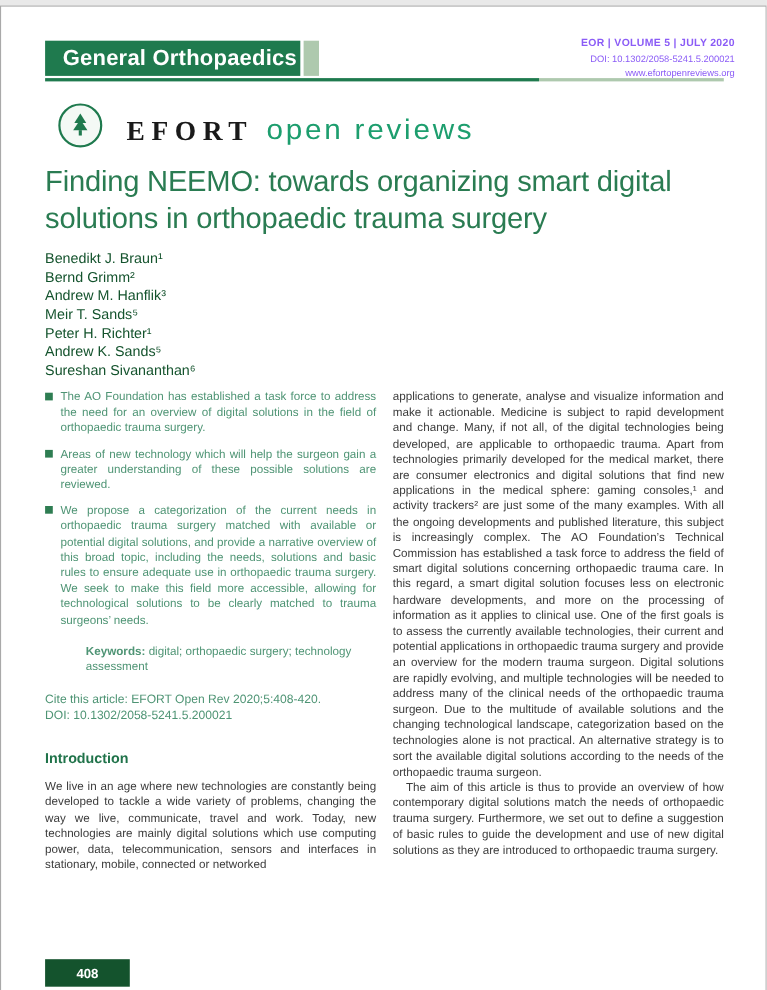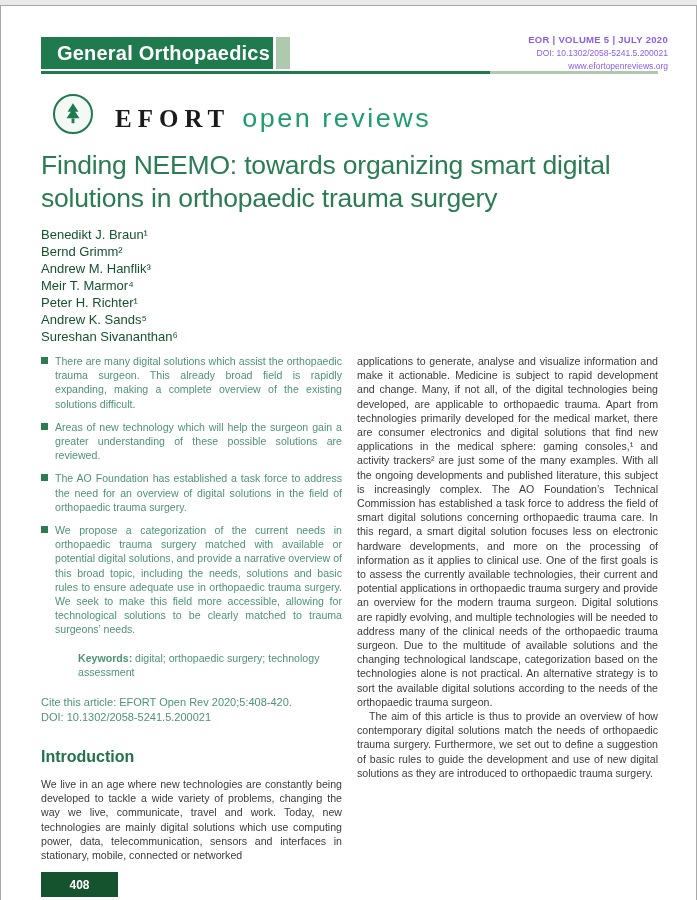--- a/index.html
+++ b/index.html
@@ -58,21 +58,21 @@
   .col{ width:301px; }
   .bullets{ list-style:none; }
   .bullet-item{ position:relative; padding-left:14px; margin-bottom:9px; }
   .bullet-item .btxt{ font-size:10.6px; line-height:14.2px; text-align:justify; color:#4e9474; display:block; }
   .sq{
     position:absolute; left:0; top:3px; width:7px; height:7px; background:#2e7d52; display:block;
   }
   .keywords{ font-size:10.6px; line-height:14.2px; color:#4e9474; margin-top:14px;padding-left:37px; }
   .keywords b{ font-weight:700; }
   .cite{ font-size:11px; line-height:14.5px; color:#4e9474; margin-top:16px; }
-  .intro-h{ color:#20734a; font-size:16px; font-weight:700; margin-top:24px; }
+  .intro-h{ color:#20734a; font-size:13px; font-weight:700; margin-top:24px; }
   .bodytxt{
     margin-top:11px; font-size:10.6px; line-height:14.2px; color:#3b3b3b; text-align:justify;
   }
   .col-right .bodytxt{ margin-top:0; }
   .p-indent{ text-indent:12px; margin-top:0; }
   
   .pagenum{
     position:absolute; left:40px; top:866px; width:77px; height:25px;
     background:#14532d; color:#ffffff; display:flex; align-items:center; justify-content:center;
     font-size:12px; font-weight:700;
@@ -112,41 +112,37 @@
       <span class="wm-open">open reviews</span>
     </div>
   </div>
 
   <h1 class="title">Finding NEEMO: towards organizing smart digital solutions in orthopaedic trauma surgery</h1>
 
   <div class="authors">
     <div>Benedikt J. Braun¹</div>
     <div>Bernd Grimm²</div>
     <div>Andrew M. Hanflik³</div>
-    <div>Meir T. Marmor⁴</div>
+    <div>Meir T. Sands⁵</div>
     <div>Peter H. Richter¹</div>
     <div>Andrew K. Sands⁵</div>
     <div>Sureshan Sivananthan⁶</div>
   </div>
 
   <div class="columns">
 
     <div class="col col-left">
       <ul class="bullets">
         <li class="bullet-item">
           <span class="sq"></span>
-          <span class="btxt">There are many digital solutions which assist the orthopaedic trauma surgeon. This already broad field is rapidly expanding, making a complete overview of the existing solutions difficult.</span>
+          <span class="btxt">The AO Foundation has established a task force to address the need for an overview of digital solutions in the field of orthopaedic trauma surgery.</span>
         </li>
         <li class="bullet-item">
           <span class="sq"></span>
           <span class="btxt">Areas of new technology which will help the surgeon gain a greater understanding of these possible solutions are reviewed.</span>
-        </li>
-        <li class="bullet-item">
-          <span class="sq"></span>
-          <span class="btxt">The AO Foundation has established a task force to address the need for an overview of digital solutions in the field of orthopaedic trauma surgery.</span>
         </li>
         <li class="bullet-item">
           <span class="sq"></span>
           <span class="btxt">We propose a categorization of the current needs in orthopaedic trauma surgery matched with available or potential digital solutions, and provide a narrative overview of this broad topic, including the needs, solutions and basic rules to ensure adequate use in orthopaedic trauma surgery. We seek to make this field more accessible, allowing for technological solutions to be clearly matched to trauma surgeons’ needs.</span>
         </li>
       </ul>
 
       <div class="keywords">
         <b>Keywords:</b><span> digital; orthopaedic surgery; technology assessment</span>
       </div>

